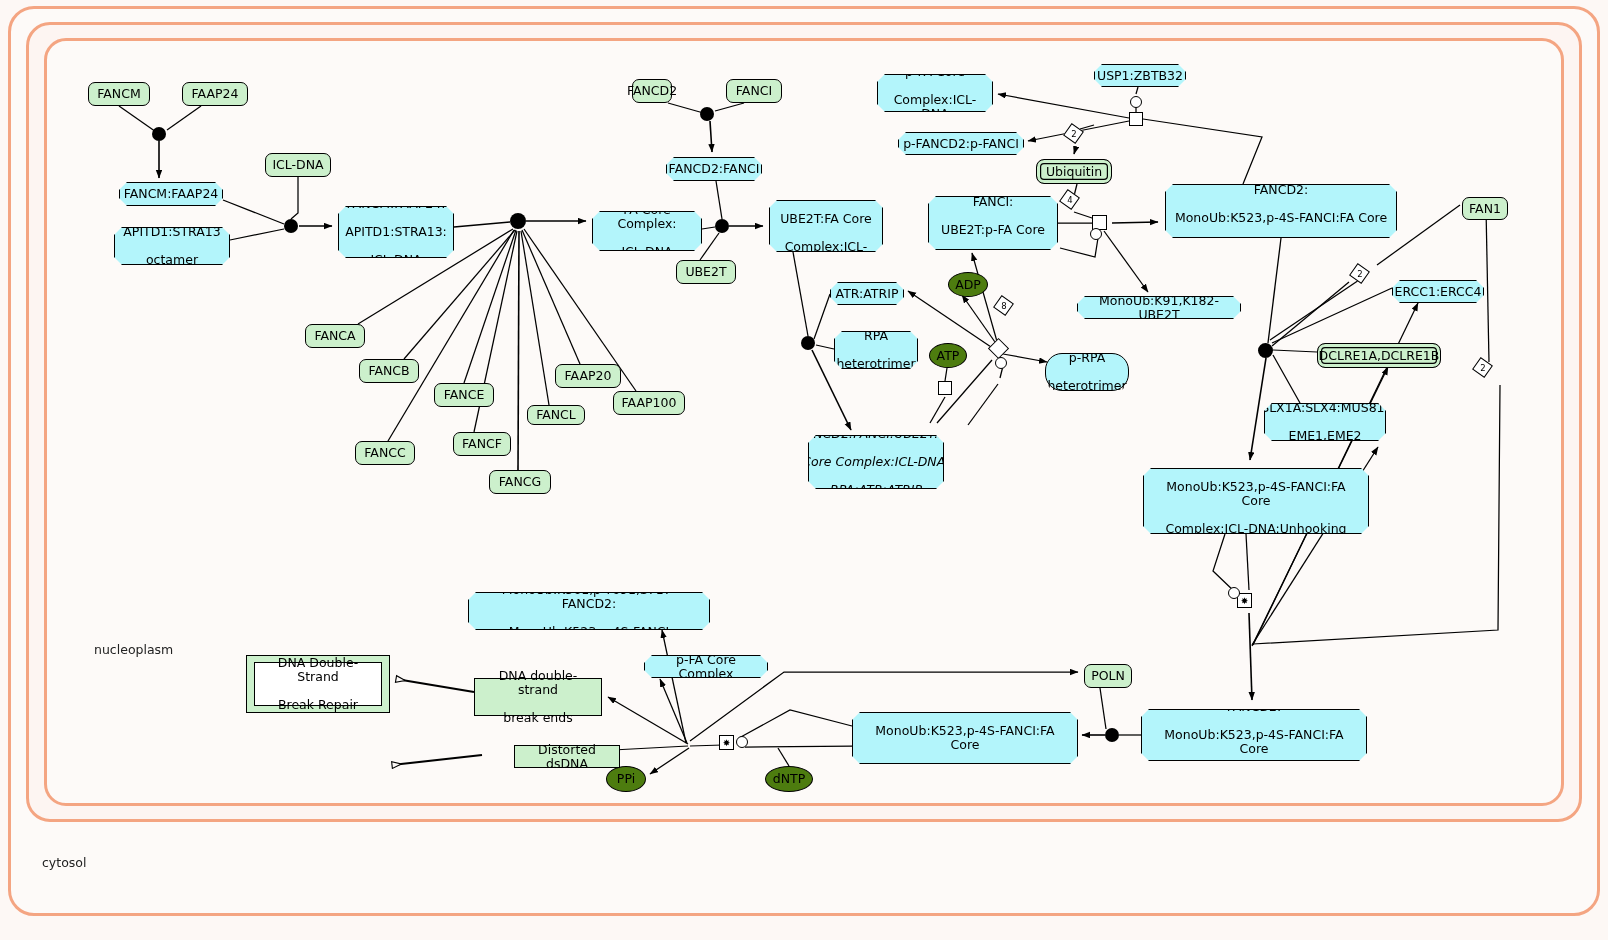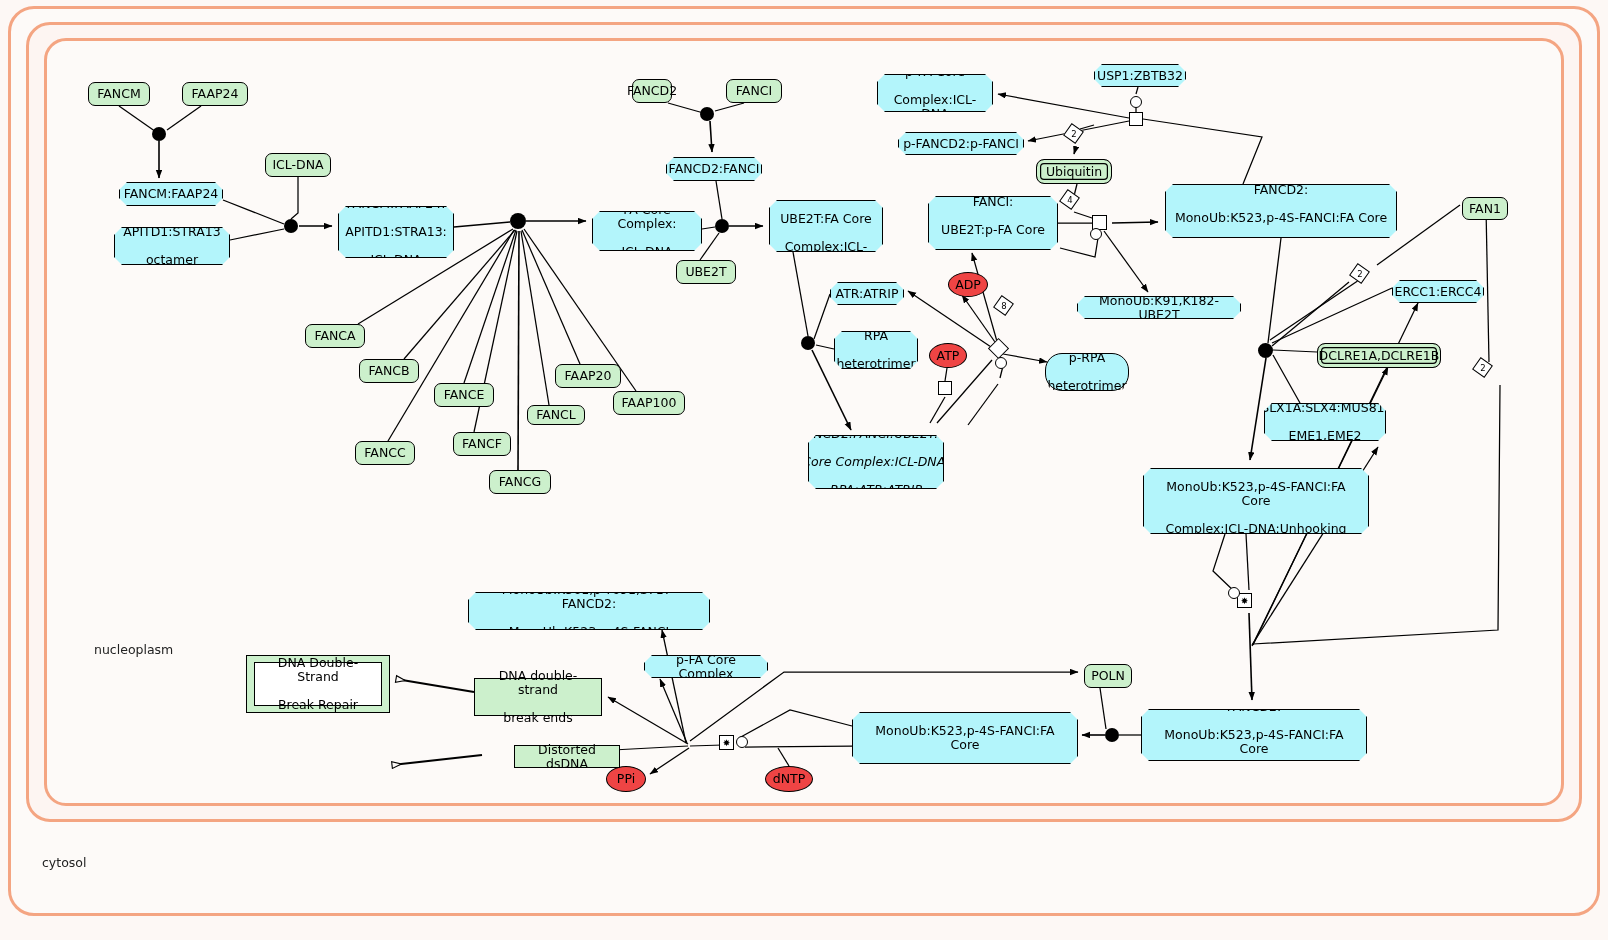--- a/index.html
+++ b/index.html
@@ -55,21 +55,21 @@
   }
   
   .n-complex{
     background:#b3f5fb;border:1.3px solid #000;
     font-size:12.5px;
     clip-path:polygon(8px 0,calc(100% - 8px) 0,100% 8px,100% calc(100% - 8px),
                       calc(100% - 8px) 100%,8px 100%,0 calc(100% - 8px),0 8px);
   }
   
   .n-smallmol{
-    background:#ef4444;border:1.3px solid #000;border-radius:50%;
+    background:#4d7c0f;border:1.3px solid #000;border-radius:50%;
     font-size:12.5px;
   }
   
   .n-pathway{
     background:#ccf0cc;border:1.6px solid #000;
     font-size:12.5px;padding:7px;
   }
   .n-pathway .inner{
     width:100%;height:100%;background:#fff;border:1.4px solid #000;
     display:flex;align-items:center;justify-content:center;text-align:center;

